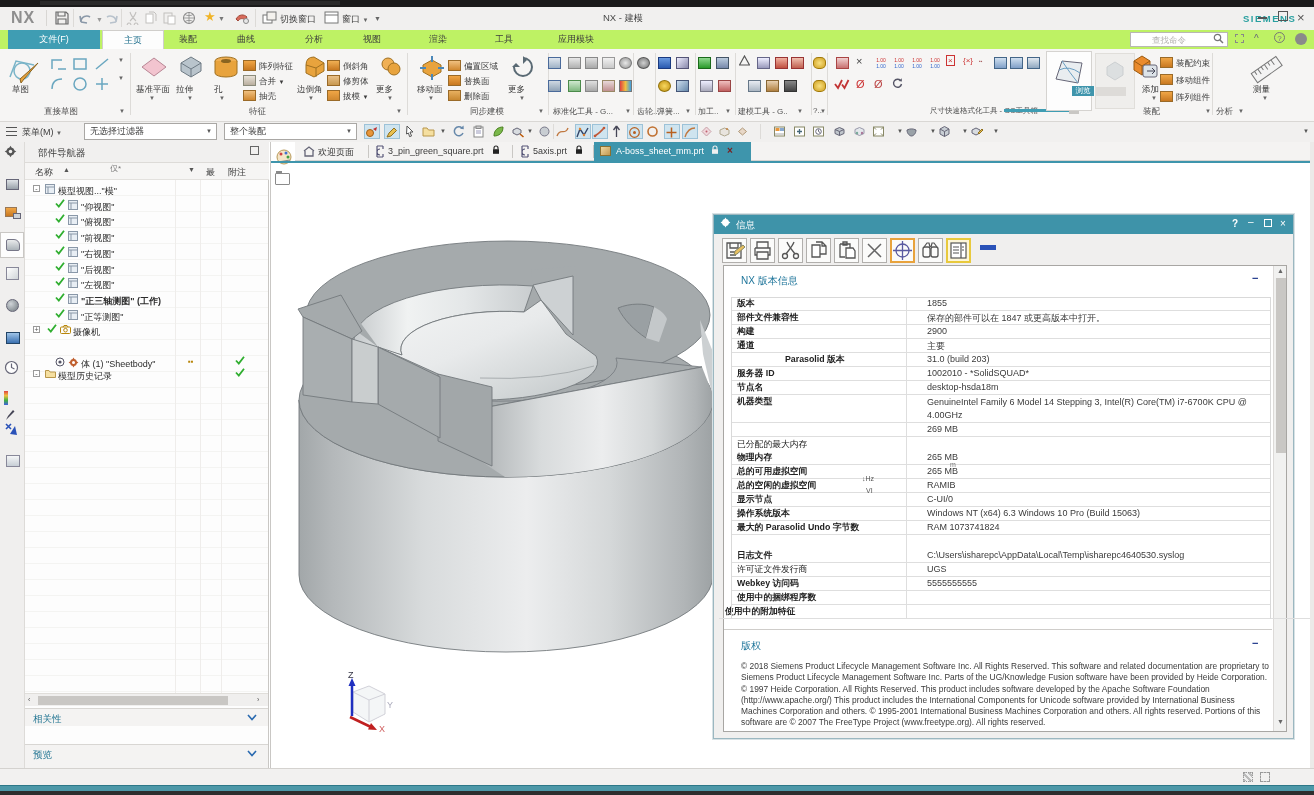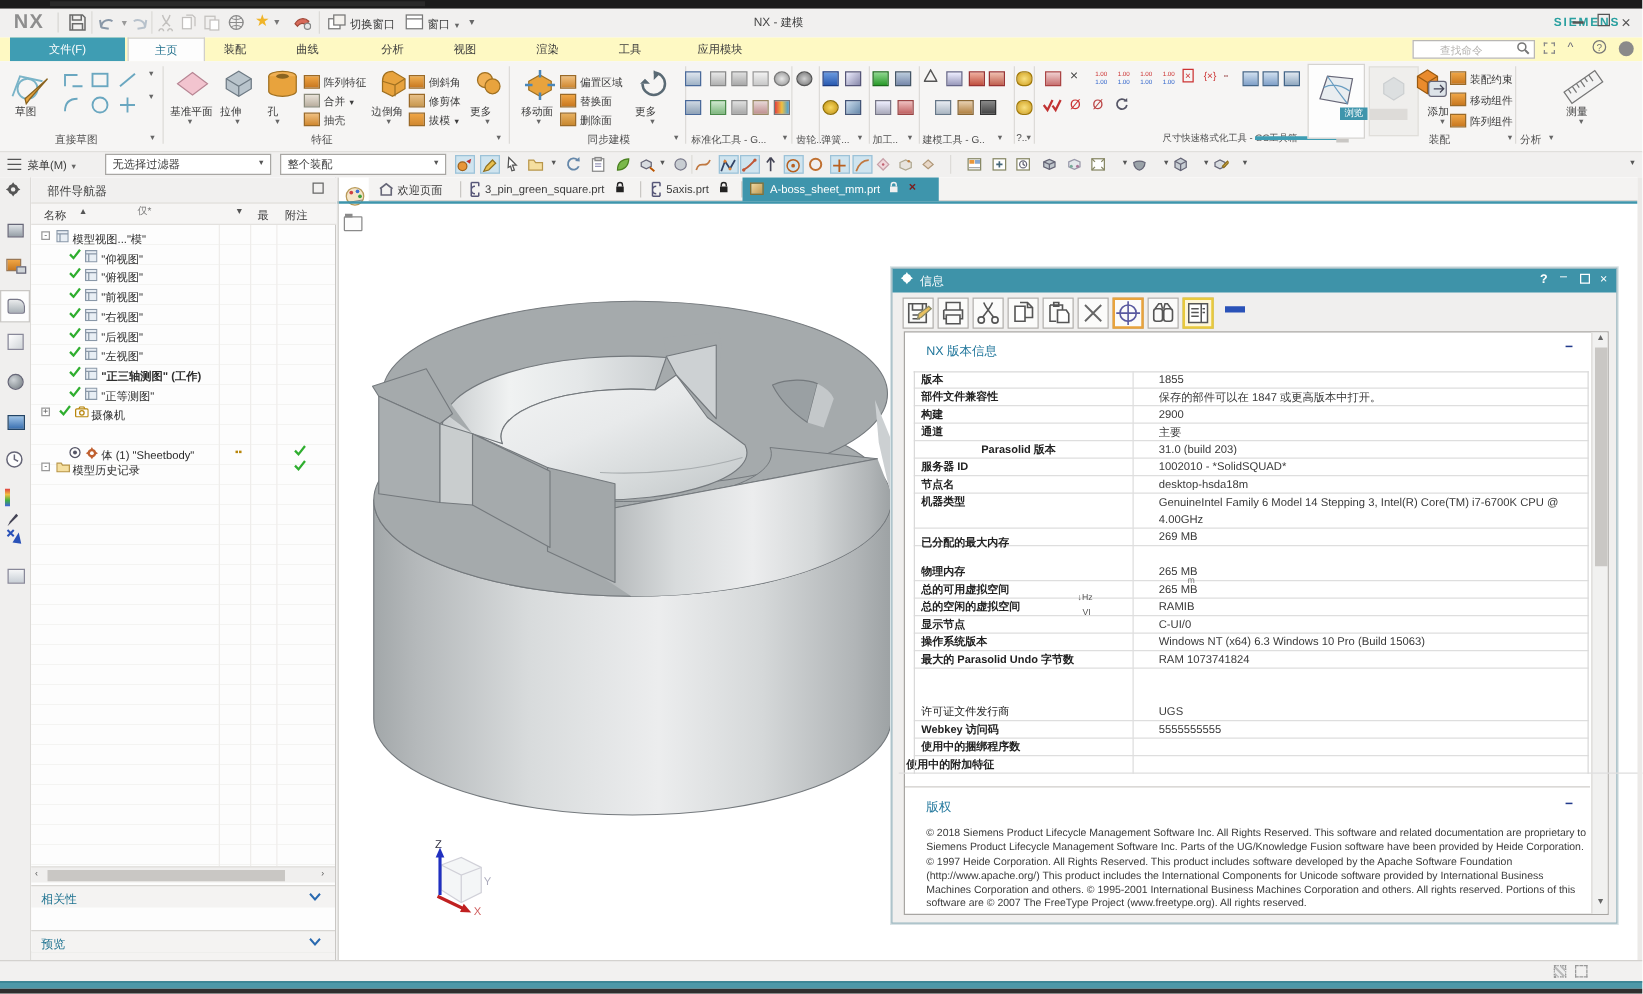--- a/index.html
+++ b/index.html
@@ -63,21 +63,21 @@
       <div class="ab" style="left:290px;top:4px;font-size:9px;color:#3c3c3c;">窗口 <span style="font-size:6px;color:#666">▼</span></div>
       <div class="ab" style="left:322px;top:6px;font-size:7px;color:#666;">▼</div>
     </div>
   <div class="ab" style="left:603px;top:5px;font-size:9.5px;color:#4a4a4a;">NX - <span class="cjk" style="font-size:9px;">建模</span></div>
   <div class="ab" style="left:1243px;top:6px;font-size:9.5px;font-weight:bold;color:#2aa0a0;letter-spacing:1.5px;">SIEMENS</div>
   <div class="ab" style="left:1258px;top:10px;width:9px;height:2px;background:#555;"></div>
   <div class="ab" style="left:1278px;top:4px;width:10px;height:10px;border:1.5px solid #555;"></div>
   <div class="ab" style="left:1297px;top:3px;font-size:13px;color:#555;">×</div>
 </div>
 
-<div class="ab" id="tabrow" style="left:0;top:30px;width:1314px;height:19px;background:#fef9c3;">
+<div class="ab" id="tabrow" style="left:0;top:30px;width:1314px;height:19px;background:#bef264;">
   <div class="ab" style="left:8px;top:0;width:92px;height:19px;background:#3f9db3;color:#fff;text-align:center;font-size:9px;line-height:19px;">文件(F)</div>
   <div class="ab" style="left:102px;top:0;width:62px;height:19px;background:#fdfdfd;border:1px solid #d0cecb;border-bottom:none;color:#1f6f8c;text-align:center;font-size:9px;line-height:19px;">主页</div>
   <div class="ab tabi" style="left:160px;width:56px;">装配</div>
   <div class="ab tabi" style="left:218px;width:56px;">曲线</div>
   <div class="ab tabi" style="left:286px;width:56px;">分析</div>
   <div class="ab tabi" style="left:344px;width:56px;">视图</div>
   <div class="ab tabi" style="left:410px;width:56px;">渲染</div>
   <div class="ab tabi" style="left:476px;width:56px;">工具</div>
   <div class="ab tabi" style="left:534px;width:84px;">应用模块</div>
   <div class="ab" style="left:1130px;top:2px;width:98px;height:15px;background:#fff;border:1px solid #b9b7b4;font-size:8.5px;color:#b5b3b0;line-height:14px;padding-left:21px;">查找命令</div>
@@ -988,21 +988,21 @@
       </div>
       <div class="ab" style="left:17px;top:166px;width:540px;height:14px;border-bottom:1px solid #dedede;">
         <span style="position:absolute;left:6px;top:1px;font-size:8.8px;font-weight:bold;color:#222;white-space:nowrap;">节点名</span>
         <span style="position:absolute;left:196px;top:1px;font-size:9px;color:#3a3a3a;white-space:nowrap;width:340px;overflow:hidden;display:inline-block;">desktop-hsda18m</span>
       </div>
       <div class="ab" style="left:17px;top:180px;width:540px;height:28px;border-bottom:1px solid #dedede;">
         <span style="position:absolute;left:6px;top:1px;font-size:8.8px;font-weight:bold;color:#222;white-space:nowrap;">机器类型</span>
         <span style="position:absolute;left:196px;top:1px;font-size:9px;color:#3a3a3a;width:345px;line-height:13px;display:inline-block;">GenuineIntel Family 6 Model 14 Stepping 3, Intel(R) Core(TM) i7-6700K CPU @ 4.00GHz</span>
       </div>
       <div class="ab" style="left:17px;top:208px;width:540px;height:14px;border-bottom:1px solid #dedede;">
-        <span style="position:absolute;left:6px;top:6px;font-size:8.8px;font-weight:bold;color:#222;white-space:nowrap;">已分配的最大内存</span>
+        <span style="position:absolute;left:6px;top:16px;font-size:8.8px;font-weight:normal;color:#222;white-space:nowrap;">已分配的最大内存</span>
         <span style="position:absolute;left:196px;top:1px;font-size:9px;color:#3a3a3a;white-space:nowrap;width:340px;overflow:hidden;display:inline-block;">269 MB</span>
       </div>
       <div class="ab" style="left:17px;top:236px;width:540px;height:14px;border-bottom:1px solid #dedede;">
         <span style="position:absolute;left:6px;top:1px;font-size:8.8px;font-weight:bold;color:#222;white-space:nowrap;">物理内存</span>
         <span style="position:absolute;left:196px;top:1px;font-size:9px;color:#3a3a3a;white-space:nowrap;width:340px;overflow:hidden;display:inline-block;">265 MB</span>
       </div>
       <div class="ab" style="left:17px;top:250px;width:540px;height:14px;border-bottom:1px solid #dedede;">
         <span style="position:absolute;left:6px;top:1px;font-size:8.8px;font-weight:bold;color:#222;white-space:nowrap;">总的可用虚拟空间</span>
         <span style="position:absolute;left:196px;top:1px;font-size:9px;color:#3a3a3a;white-space:nowrap;width:340px;overflow:hidden;display:inline-block;">265 MB</span>
       </div>
@@ -1014,20 +1014,24 @@
         <span style="position:absolute;left:6px;top:1px;font-size:8.8px;font-weight:bold;color:#222;white-space:nowrap;">显示节点</span>
         <span style="position:absolute;left:196px;top:1px;font-size:9px;color:#3a3a3a;white-space:nowrap;width:340px;overflow:hidden;display:inline-block;">C-UI/0</span>
       </div>
       <div class="ab" style="left:17px;top:292px;width:540px;height:14px;border-bottom:1px solid #dedede;">
         <span style="position:absolute;left:6px;top:1px;font-size:8.8px;font-weight:bold;color:#222;white-space:nowrap;">操作系统版本</span>
         <span style="position:absolute;left:196px;top:1px;font-size:9px;color:#3a3a3a;white-space:nowrap;width:340px;overflow:hidden;display:inline-block;">Windows NT (x64) 6.3 Windows 10 Pro (Build 15063)</span>
       </div>
       <div class="ab" style="left:17px;top:306px;width:540px;height:14px;border-bottom:1px solid #dedede;">
         <span style="position:absolute;left:6px;top:1px;font-size:8.8px;font-weight:bold;color:#222;white-space:nowrap;">最大的 Parasolid Undo 字节数</span>
         <span style="position:absolute;left:196px;top:1px;font-size:9px;color:#3a3a3a;white-space:nowrap;width:340px;overflow:hidden;display:inline-block;">RAM 1073741824</span>
+      </div>
+      <div class="ab" style="left:17px;top:334px;width:540px;height:14px;border-bottom:1px solid #dedede;">
+        <span style="position:absolute;left:6px;top:1px;font-size:8.8px;font-weight:bold;color:#222;white-space:nowrap;">日志文件</span>
+        <span style="position:absolute;left:196px;top:1px;font-size:9px;color:#3a3a3a;white-space:nowrap;width:340px;overflow:hidden;display:inline-block;">C:\Users\isharepc\AppData\Local\Temp\isharepc4640530.syslog</span>
       </div>
       <div class="ab" style="left:17px;top:348px;width:540px;height:14px;border-bottom:1px solid #dedede;">
         <span style="position:absolute;left:6px;top:1px;font-size:8.8px;font-weight:normal;color:#222;white-space:nowrap;">许可证文件发行商</span>
         <span style="position:absolute;left:196px;top:1px;font-size:9px;color:#3a3a3a;white-space:nowrap;width:340px;overflow:hidden;display:inline-block;">UGS</span>
       </div>
       <div class="ab" style="left:17px;top:362px;width:540px;height:14px;border-bottom:1px solid #dedede;">
         <span style="position:absolute;left:6px;top:1px;font-size:8.8px;font-weight:bold;color:#222;white-space:nowrap;">Webkey 访问码</span>
         <span style="position:absolute;left:196px;top:1px;font-size:9px;color:#3a3a3a;white-space:nowrap;width:340px;overflow:hidden;display:inline-block;">5555555555</span>
       </div>
       <div class="ab" style="left:17px;top:376px;width:540px;height:14px;border-bottom:1px solid #dedede;">

